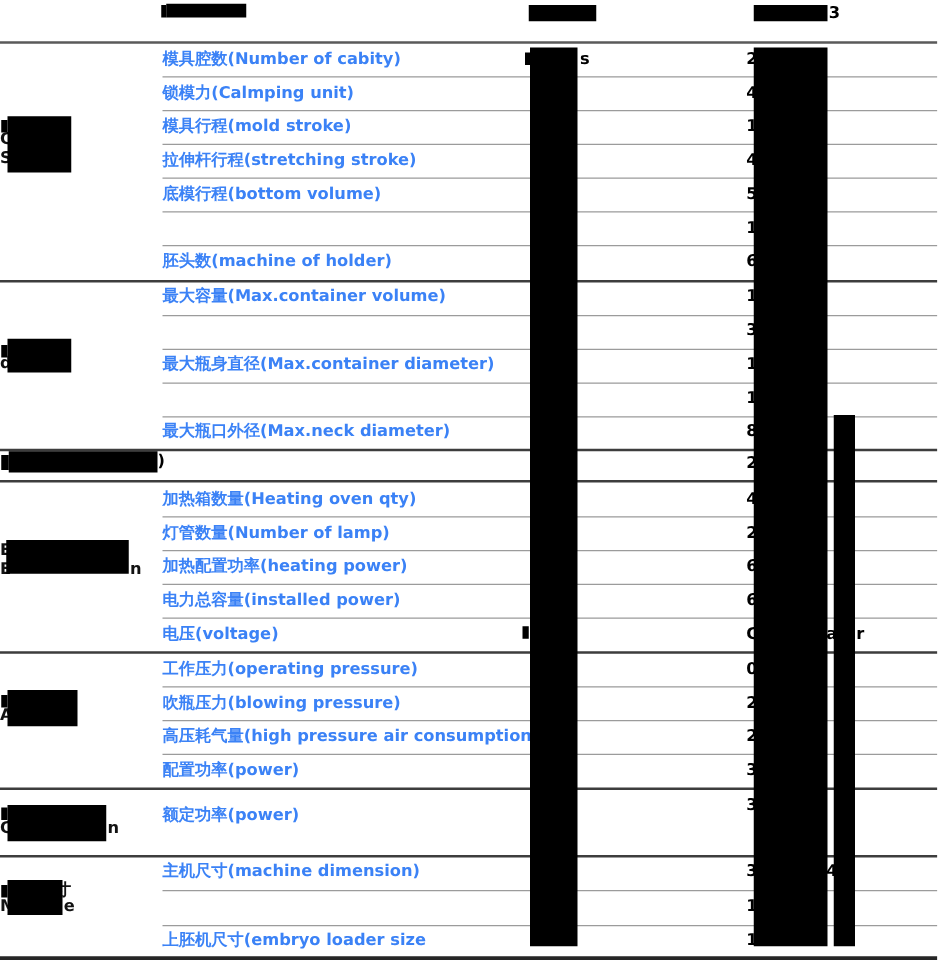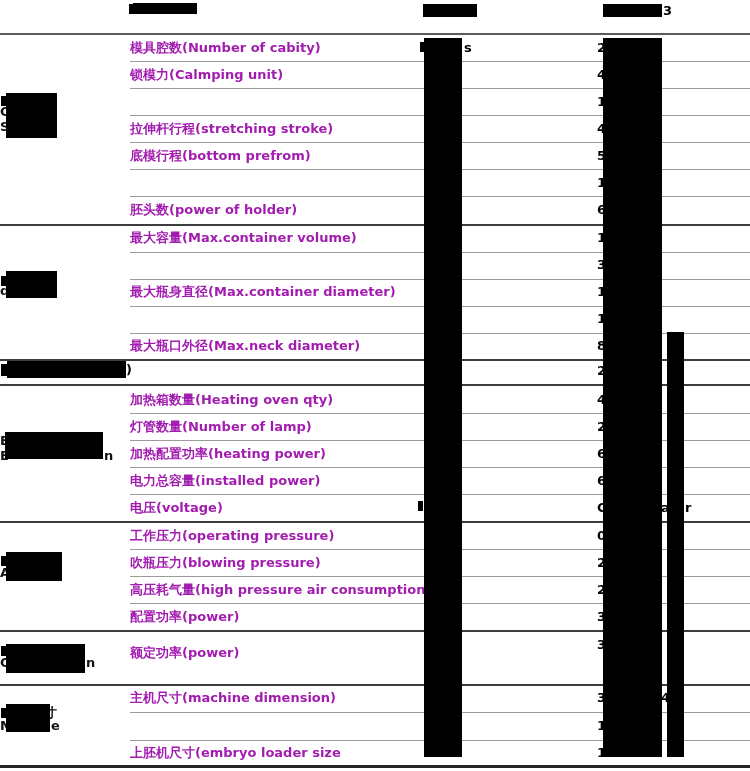--- a/index.html
+++ b/index.html
@@ -5,21 +5,21 @@
   html,body{margin:0;padding:0;background:#fff;}
   #canvas{
     position:relative;width:750px;height:771px;background:#ffffff;overflow:hidden;
     font-family:"DejaVu Sans","Liberation Sans",sans-serif;
   }
   .blk{position:absolute;background:#000000;}
   .ln{position:absolute;left:130px;width:620px;height:1px;background:#9b9b9b;}
   .dln{position:absolute;left:0;width:750px;height:2px;background:#3d3d3d;}
   .lbl{
     position:absolute;left:130px;white-space:nowrap;
-    font-weight:700;font-size:13px;line-height:18px;color:#a21caf;
+    font-weight:700;font-size:13px;line-height:18px;color:#3b82f6;
   }
   .frag{
     position:absolute;white-space:nowrap;
     font-weight:700;font-size:13px;line-height:16px;color:#000;
   }
   .cat{
     position:absolute;white-space:nowrap;
     font-weight:700;font-size:13px;line-height:15px;color:#121212;
   }
 </style>
@@ -62,23 +62,24 @@
   <div class="ln" style="top:740px;"></div>
   <div class="dln" style="top:765px;height:3px;background:#262626;"></div>
 
   <div class="cat" style="left:0;top:104px;">C</div>
   <div class="cat" style="left:0;top:119px;">S</div>
   <div class="blk" style="left:1px;top:96px;width:5px;height:10px;"></div>
   <div class="blk" style="left:6px;top:93px;width:51px;height:45px;"></div>
 
   <div class="lbl" style="top:39px;">模具腔数(Number of cabity)</div>
   <div class="lbl" style="top:66px;">锁模力(Calmping unit)</div>
+  <div class="lbl" style="top:93px;">模具行程(mold stroke)</div>
   <div class="lbl" style="top:120px;">拉伸杆行程(stretching stroke)</div>
-  <div class="lbl" style="top:147px;">底模行程(bottom prefrom)</div>
-  <div class="lbl" style="top:201px;">胚头数(power of holder)</div>
+  <div class="lbl" style="top:147px;">底模行程(bottom volume)</div>
+  <div class="lbl" style="top:201px;">胚头数(machine of holder)</div>
 
   <div class="cat" style="left:0;top:283px;">d</div>
   <div class="blk" style="left:1px;top:276px;width:5px;height:10px;"></div>
   <div class="blk" style="left:6px;top:271px;width:51px;height:27px;"></div>
 
   <div class="lbl" style="top:229px;">最大容量(Max.container volume)</div>
   <div class="lbl" style="top:283px;">最大瓶身直径(Max.container diameter)</div>
   <div class="lbl" style="top:337px;">最大瓶口外径(Max.neck diameter)</div>
 
   <div class="blk" style="left:1px;top:364px;width:6px;height:12px;"></div>

